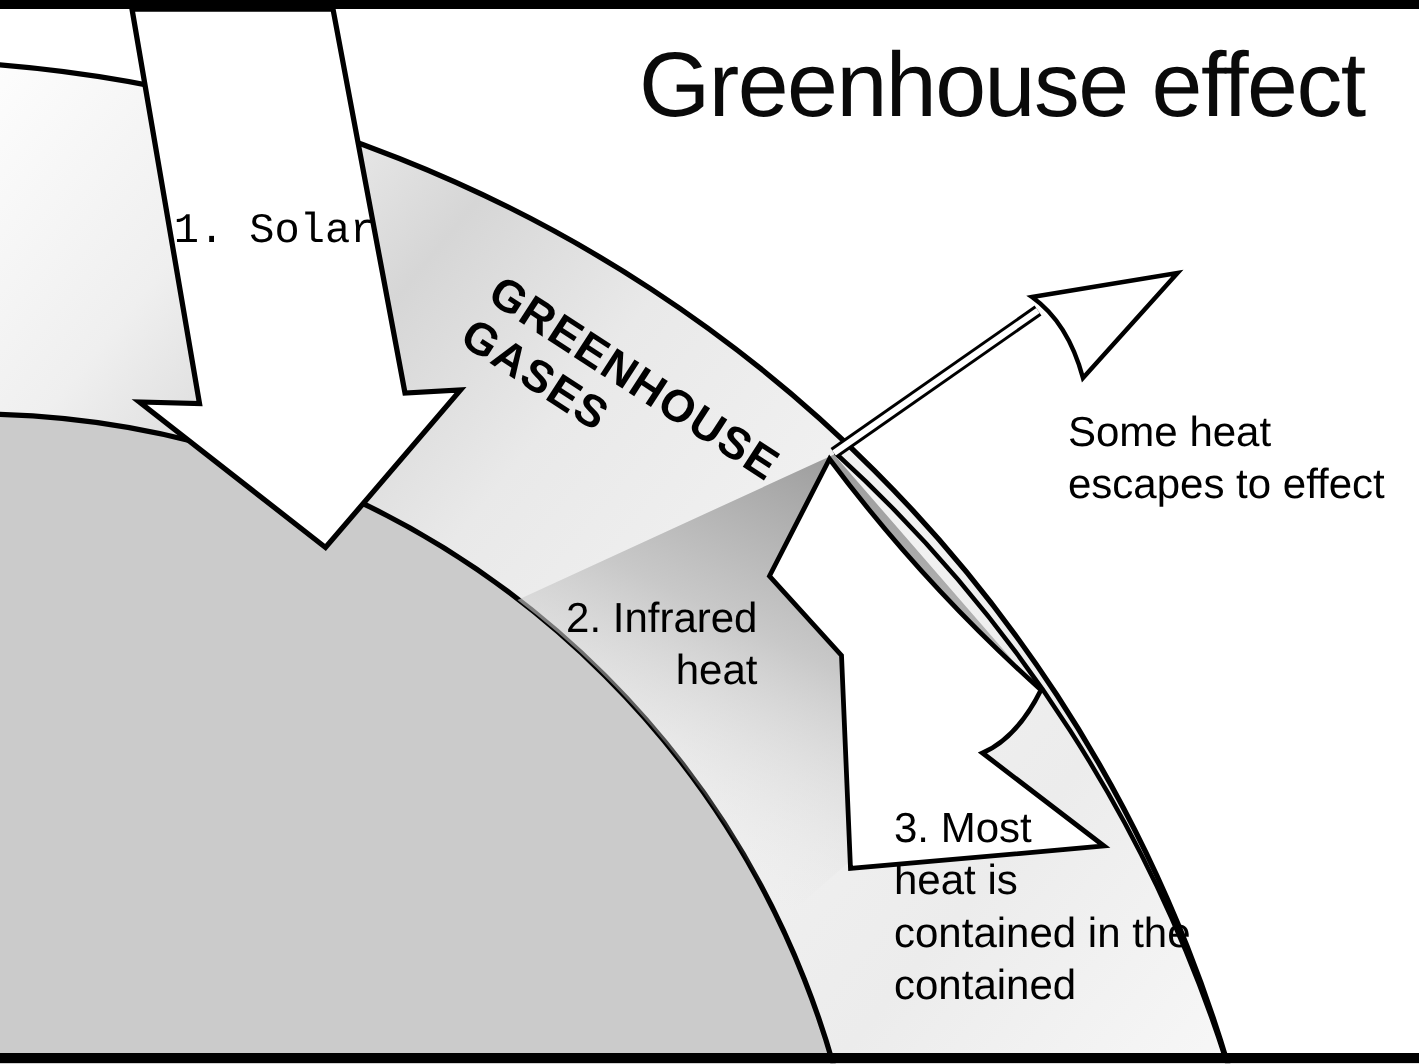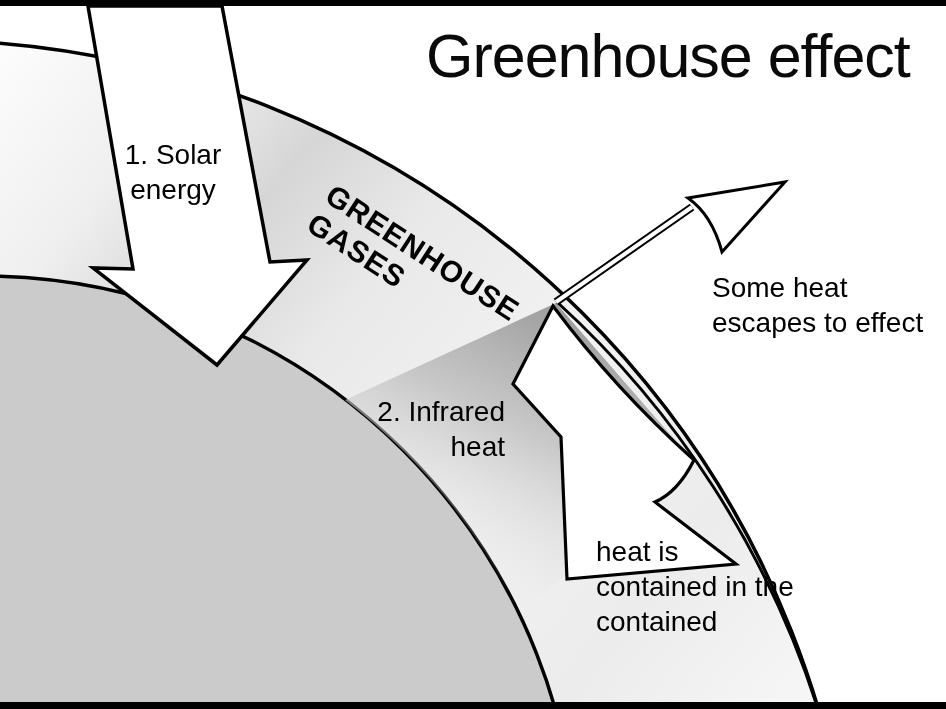--- a/index.html
+++ b/index.html
@@ -3,21 +3,21 @@
 <meta charset="utf-8">
 <style>
   html,body{margin:0;padding:0;background:#fff;}
   #stage{position:relative;width:946px;height:709px;overflow:hidden;background:#fff;
          font-family:"Liberation Sans",sans-serif;}
   #stage svg{position:absolute;left:0;top:0;}
   .lbl{position:absolute;color:#000;font-size:28px;line-height:35px;
        font-family:"Liberation Sans",sans-serif;white-space:nowrap;}
   .lbl div{white-space:nowrap;}
   #lbl-title{left:426px;top:24px;font-size:61px;line-height:64px;letter-spacing:-1px;color:#0a0a0a;}
-  #lbl-solar{left:102px;top:137px;width:142px;text-align:center;}
+  #lbl-solar{left:112px;top:137px;width:142px;text-align:center;font-family:Liberation Mono, monospace;}
   #lbl-gases{left:338px;top:178px;transform:rotate(33deg);transform-origin:0 0;
              font-weight:bold;font-size:30px;line-height:34px;letter-spacing:1px;}
   #lbl-infrared{left:345px;top:394px;width:160px;text-align:right;}
   #lbl-escape{left:688px;top:270px;margin-left:24px;}
   #lbl-contained{left:596px;top:534px;}
 </style>
 </head>
 <body>
 
 <div id="stage">
@@ -61,37 +61,37 @@
     <path d="M88,6 L222,6 L270,262 L307,260 L217,365 L93,268 L133,269 Z" fill="#ffffff" stroke="#000" stroke-width="3.5" stroke-linejoin="miter"></path>
 
     <rect x="0" y="0" width="946" height="6" fill="#000000"></rect>
     <rect x="0" y="702" width="946" height="7" fill="#000000"></rect>
   </svg>
 
   <div class="lbl" id="lbl-title">Greenhouse effect</div>
 
   <div class="lbl" id="lbl-solar">
     <div>1. Solar</div>
-    <div>energy</div>
   </div>
 
   <div class="lbl" id="lbl-gases">
     <div>GREENHOUSE</div>
     <div>GASES</div>
   </div>
 
   <div class="lbl" id="lbl-infrared">
     <div>2. Infrared</div>
     <div>heat</div>
   </div>
 
   <div class="lbl" id="lbl-escape">
     <div>Some heat</div>
     <div>escapes to effect</div>
   </div>
 
   <div class="lbl" id="lbl-contained">
+    <div>3. Most</div>
     <div>heat is</div>
     <div>contained in the</div>
     <div>contained</div>
   </div>
 
 </div>
 
 </body></html>

